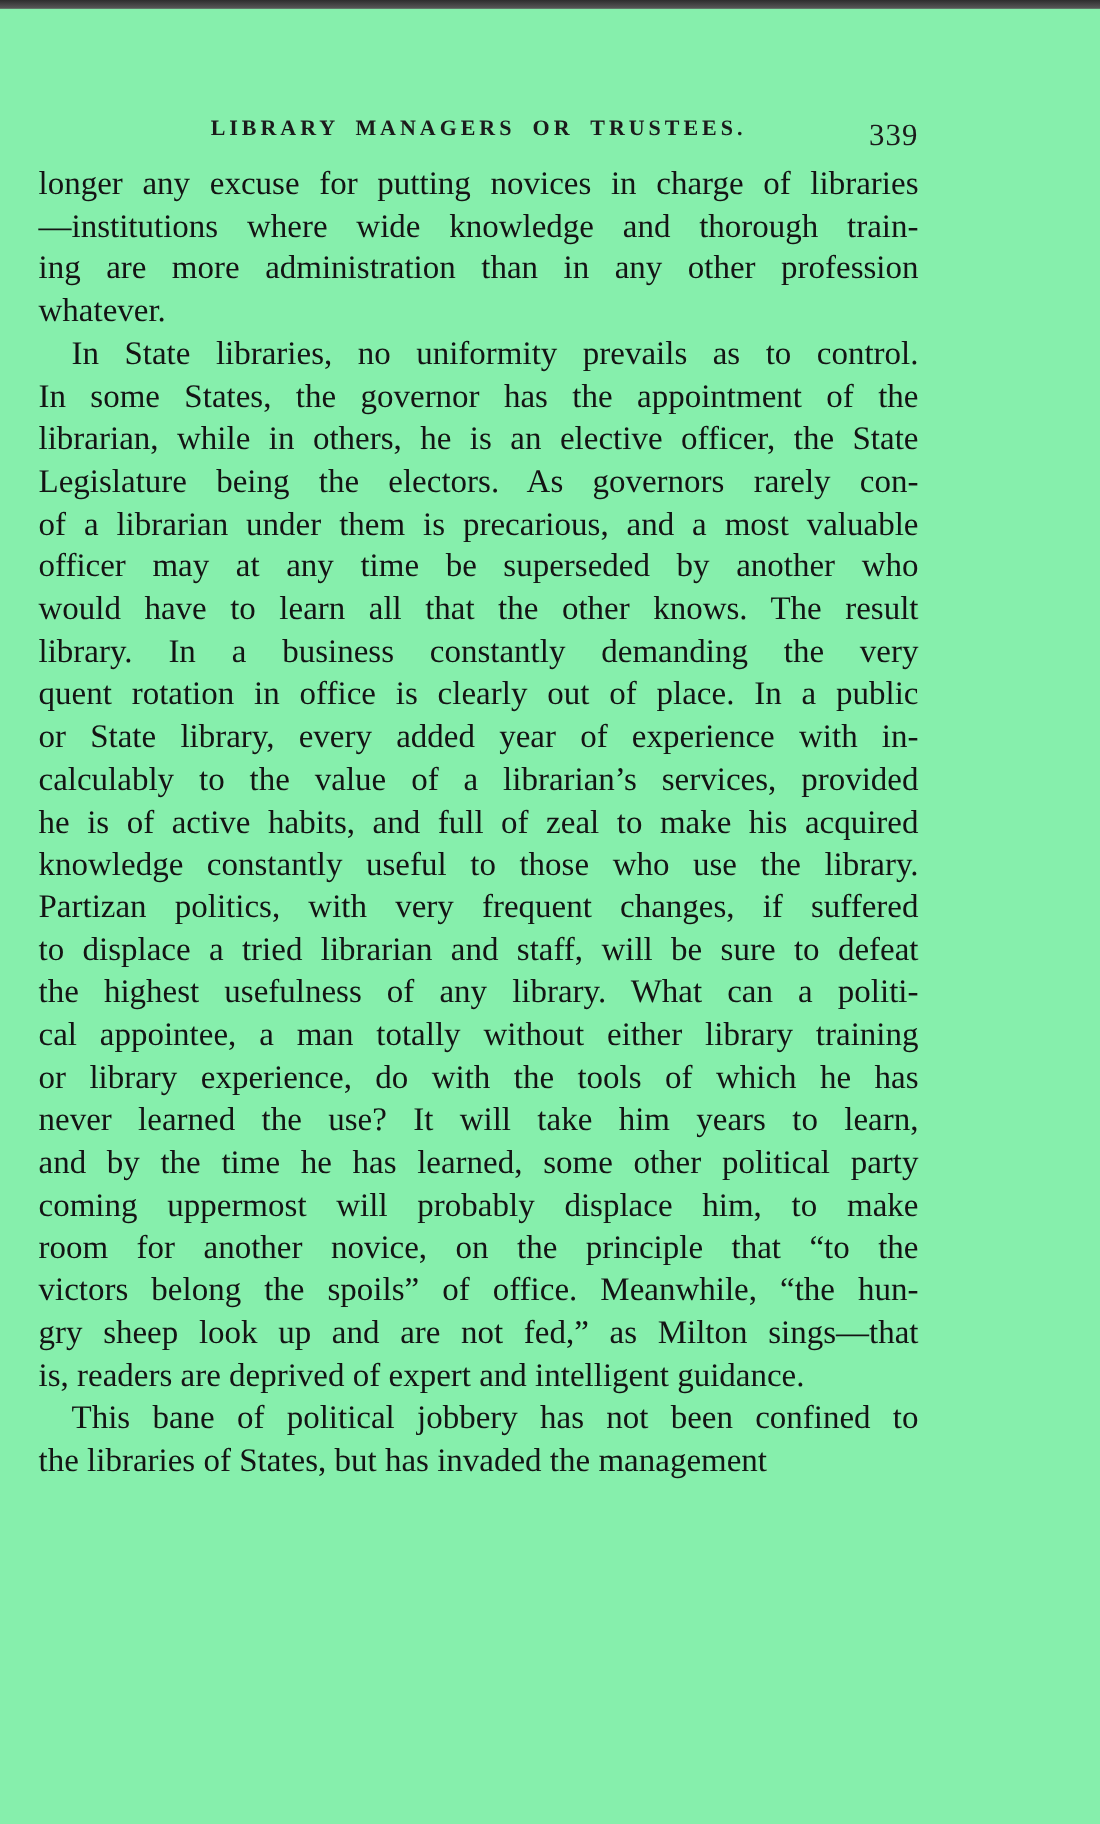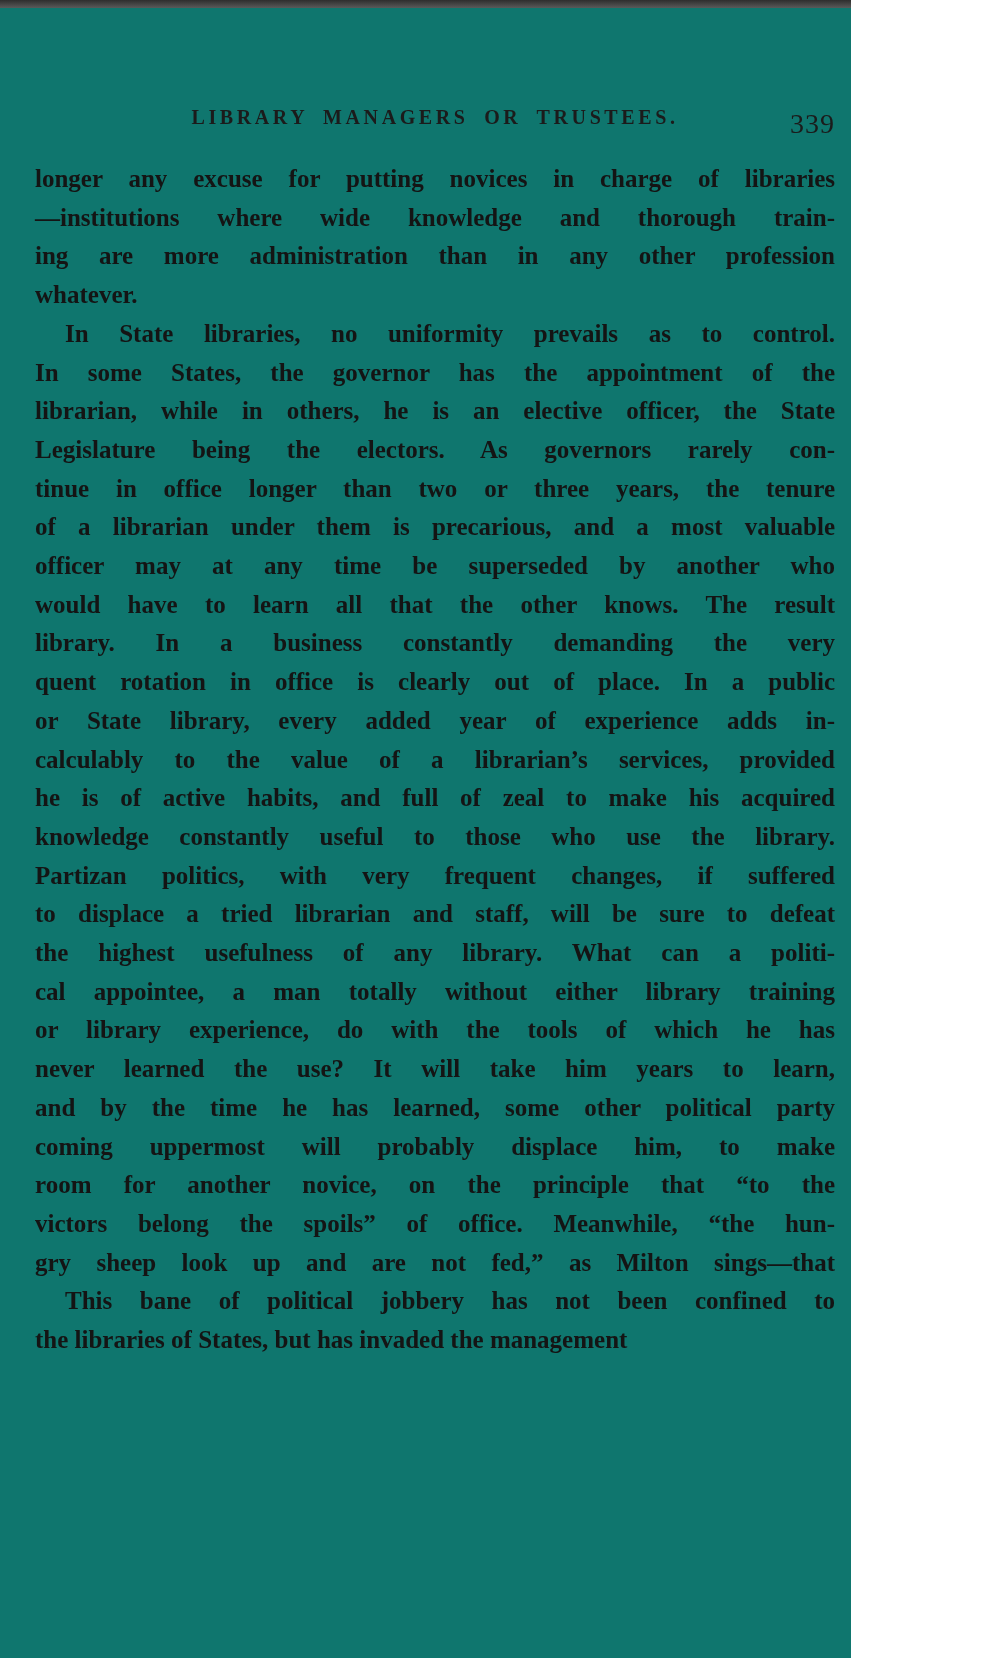--- a/index.html
+++ b/index.html
@@ -2,23 +2,23 @@
 <html><head>
 <meta charset="utf-8">
 <style>
   html, body {
     margin: 0;
     padding: 0;
     background: #ffffff;
   }
   .page {
     position: relative;
-    width: 851px;
+    width: 1000px;
     height: 1658px;
-    background: #0f766e;
+    background: #86efac;
     overflow: hidden;
     font-family: "Liberation Serif", serif;
     color: #161616;
   }
   .scan-edge-top {
     position: absolute;
     top: 0;
     left: 0;
     width: 100%;
     height: 8px;
@@ -46,27 +46,26 @@
     right: 0;
     top: -3px;
     font-size: 28px;
     font-weight: normal;
     letter-spacing: 1px;
     color: #1b1b1b;
     margin-top: 10px;
   }
   .page-body {
     position: absolute;
-    top: 160px;
+    top: 148px;
     left: 35px;
     width: 800px;
-    font-size: 25px;
+    font-size: 30px;
     line-height: 38.7px;
     color: #141414;
-    font-weight: bold;
   }
   .paragraph {
     margin: 0;
     padding: 0;
   }
   .line {
     text-align: justify;
     text-align-last: justify;
     white-space: normal;
   }
@@ -93,40 +92,40 @@
         <div class="line">longer any excuse for putting novices in charge of libraries</div>
         <div class="line">—institutions where wide knowledge and thorough train-</div>
         <div class="line">ing are more administration than in any other profession</div>
         <div class="line last">whatever.</div>
       </div>
       <div class="paragraph">
         <div class="line indent">In State libraries, no uniformity prevails as to control.</div>
         <div class="line">In some States, the governor has the appointment of the</div>
         <div class="line">librarian, while in others, he is an elective officer, the State</div>
         <div class="line">Legislature being the electors. As governors rarely con-</div>
-        <div class="line">tinue in office longer than two or three years, the tenure</div>
         <div class="line">of a librarian under them is precarious, and a most valuable</div>
         <div class="line">officer may at any time be superseded by another who</div>
         <div class="line">would have to learn all that the other knows. The result</div>
         <div class="line">library. In a business constantly demanding the very</div>
         <div class="line">quent rotation in office is clearly out of place. In a public</div>
-        <div class="line">or State library, every added year of experience adds in-</div>
+        <div class="line">or State library, every added year of experience with in-</div>
         <div class="line">calculably to the value of a librarian’s services, provided</div>
         <div class="line">he is of active habits, and full of zeal to make his acquired</div>
         <div class="line">knowledge constantly useful to those who use the library.</div>
         <div class="line">Partizan politics, with very frequent changes, if suffered</div>
         <div class="line">to displace a tried librarian and staff, will be sure to defeat</div>
         <div class="line">the highest usefulness of any library. What can a politi-</div>
         <div class="line">cal appointee, a man totally without either library training</div>
         <div class="line">or library experience, do with the tools of which he has</div>
         <div class="line">never learned the use? It will take him years to learn,</div>
         <div class="line">and by the time he has learned, some other political party</div>
         <div class="line">coming uppermost will probably displace him, to make</div>
         <div class="line">room for another novice, on the principle that “to the</div>
         <div class="line">victors belong the spoils” of office. Meanwhile, “the hun-</div>
         <div class="line">gry sheep look up and are not fed,” as Milton sings—that</div>
+        <div class="line last">is, readers are deprived of expert and intelligent guidance.</div>
       </div>
       <div class="paragraph">
         <div class="line indent">This bane of political jobbery has not been confined to</div>
         <div class="line last">the libraries of States, but has invaded the management</div>
       </div>
     </div>
 </div>
 
 </body></html>

